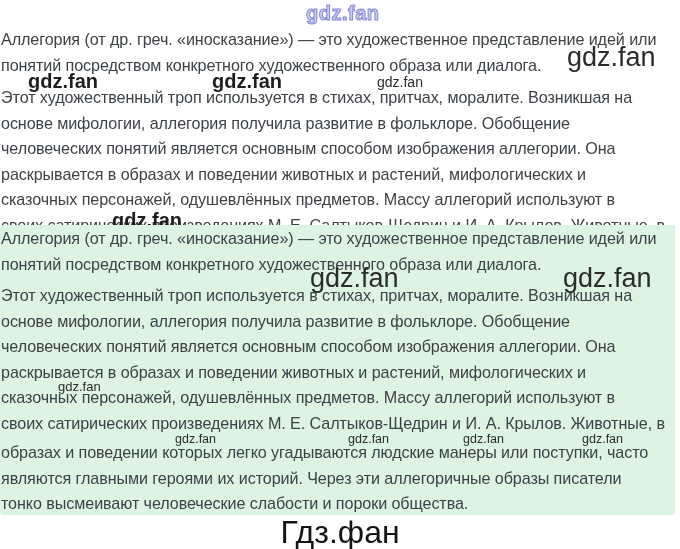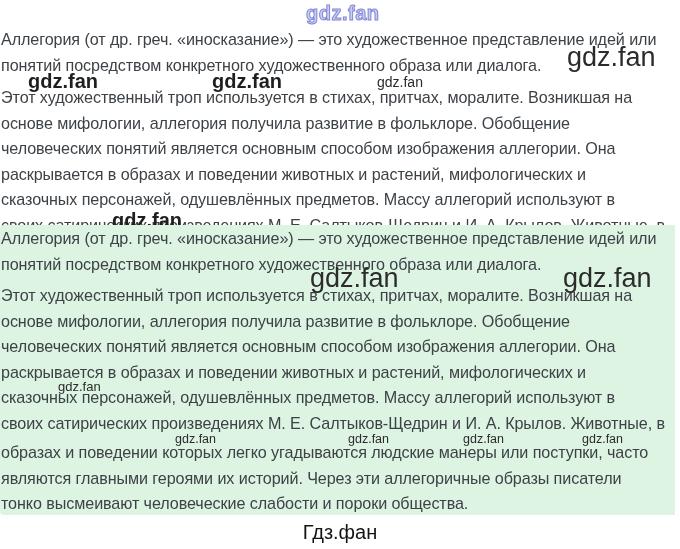--- a/index.html
+++ b/index.html
@@ -73,21 +73,21 @@
   .wm-tiny-2 { top: 208px; left: 348px; }
   .wm-tiny-3 { top: 208px; left: 463px; }
   .wm-tiny-4 { top: 208px; left: 582px; }
 
   
   #footer-brand {
     position: absolute;
     top: 516px; left: 0;
     width: 680px;
     text-align: center;
-    font-size: 20px;
+    font-size: 32px;
     line-height: 33px;
     color: #141414;
     z-index: 3;
   }
 </style>
 </head>
 <body>
 
 <div id="page">
 

